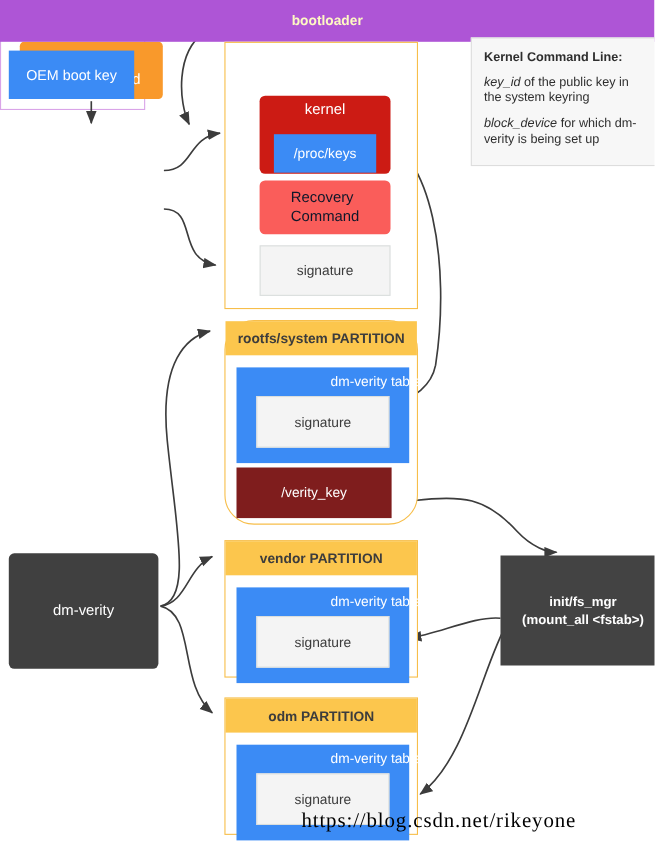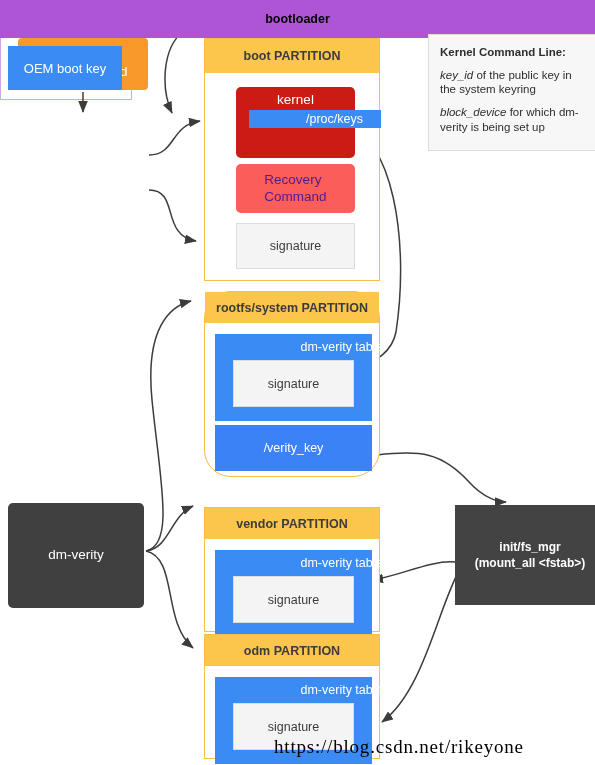--- a/index.html
+++ b/index.html
@@ -44,21 +44,21 @@
   #bootloader-group {
     left: 18px; top: 116px; width: 130px; height: 98px;
     background: #ffffff;
     border: 1px solid #D9A4E8;
     display: block;
   }
   #bootloader-header {
     position: absolute;
     left: 0; top: 0; width: 100%; height: 38px;
     background: #AE55D6;
-    color: #000000;
+    color: #fef9c3;
     font-size: 12.5px;
     font-weight: bold;
     display: flex; align-items: center; justify-content: center;
   }
   #oem-boot-key {
     position: absolute;
     left: 8px; top: 46px; width: 114px; height: 44px;
     background: #3B8BF5;
     color: #ffffff;
     font-size: 13px;
@@ -94,32 +94,32 @@
     color: #ffffff;
     font-size: 13.5px;
     display: flex;
     align-items: flex-start;
     justify-content: center;
     padding-top: 5px;
     box-sizing: border-box;
   }
   #proc-keys {
     position: absolute;
-    left: 44px; top: 71px; width: 93px; height: 18px;
+    left: 44px; top: 83px; width: 93px; height: 35px;
     background: #3B8BF5;
     color: #ffffff;
     font-size: 12.5px;
-    display: flex; align-items: center; justify-content: center; padding-left: 39px;
+    display: flex; align-items: center; justify-content: center;
   }
   #recovery-ramdisk {
     position: absolute;
     left: 31px; top: 125px; width: 119px; height: 49px;
     background: #FA5D5A;
     border-radius: 5px;
-    color: #4c1d95;
+    color: #0f172a;
     font-size: 13.5px;
     display: flex; align-items: center; justify-content: center;
     line-height: 1.2;
   }
   #boot-signature {
     position: absolute;
     left: 31px; top: 184px; width: 119px; height: 46px;
     background: #F4F4F4;
     border: 1px solid #DADEDD;
     box-sizing: border-box;
@@ -149,29 +149,29 @@
     border: 1px solid #DADEDD;
     box-sizing: border-box;
     color: #3C3C3C;
     font-size: 12.5px;
     display: flex; align-items: center; justify-content: center;
   }
   #rootfs-dmtable { left: 10px; top: 42px; width: 157px; height: 87px; }
   #rootfs-dmtable .dmtable-signature { left: 18px; top: 26px; width: 121px; height: 47px; }
   #verity-key {
     position: absolute;
-    left: 10px; top: 133px; width: 157px; height: 46px;
-    background: #3b82f6;
-    color: #ffffff;
-    font-size: 12.5px;
-    display: flex; align-items: center; justify-content: center;
-  }
-
-  
-  #vendor-partition { left: 204px; top: 491px; width: 176px; height: 125px; margin-top: 16px; }
+    left: 10px; top: 133px; width: 141px; height: 46px;
+    background: #7f1d1d;
+    color: #ffffff;
+    font-size: 12.5px;
+    display: flex; align-items: center; justify-content: center;
+  }
+
+  
+  #vendor-partition { left: 204px; top: 491px; width: 176px; height: 125px; }
   #vendor-partition > .partition-header { height: 31px; }
   #vendor-dmtable { left: 10px; top: 42px; width: 157px; height: 87px; }
   #vendor-dmtable .dmtable-signature { left: 18px; top: 26px; width: 121px; height: 47px; }
 
   
   #odm-partition { left: 204px; top: 634px; width: 176px; height: 125px; }
   #odm-partition > .partition-header { height: 31px; }
   #odm-dmtable { left: 10px; top: 42px; width: 157px; height: 87px; }
   #odm-dmtable .dmtable-signature { left: 18px; top: 26px; width: 121px; height: 47px; }
 
@@ -264,21 +264,20 @@
     <span>write-protected</span>
   </div>
 </div>
 
 <div id="bootloader-group">
   <div id="bootloader-header">bootloader</div>
   <div id="oem-boot-key">OEM boot key</div>
 </div>
 
 <div class="partition" id="boot-partition">
-  <div class="partition-header">boot PARTITION</div>
   <div id="kernel-box">
     <span>kernel</span>
   </div>
   <div id="proc-keys">/proc/keys</div>
   <div id="recovery-ramdisk">
     <div>
       <span>Recovery</span><br>
       <span>Command</span>
     </div>
   </div>

